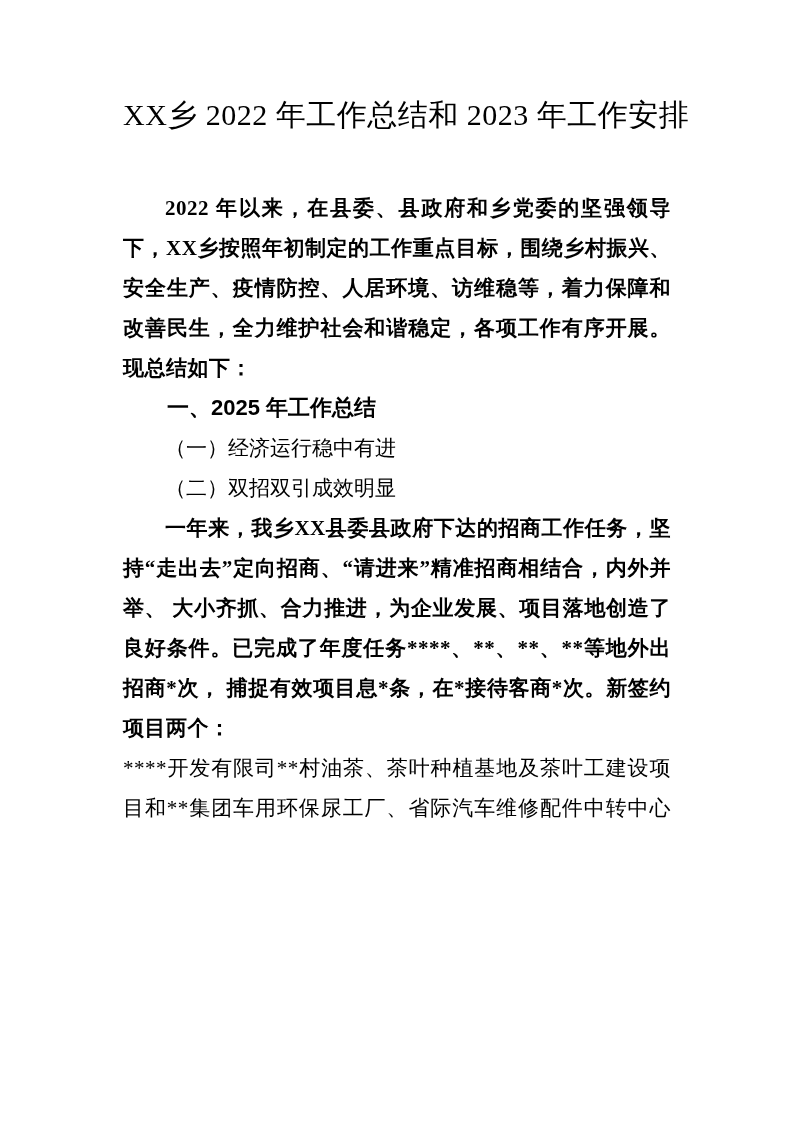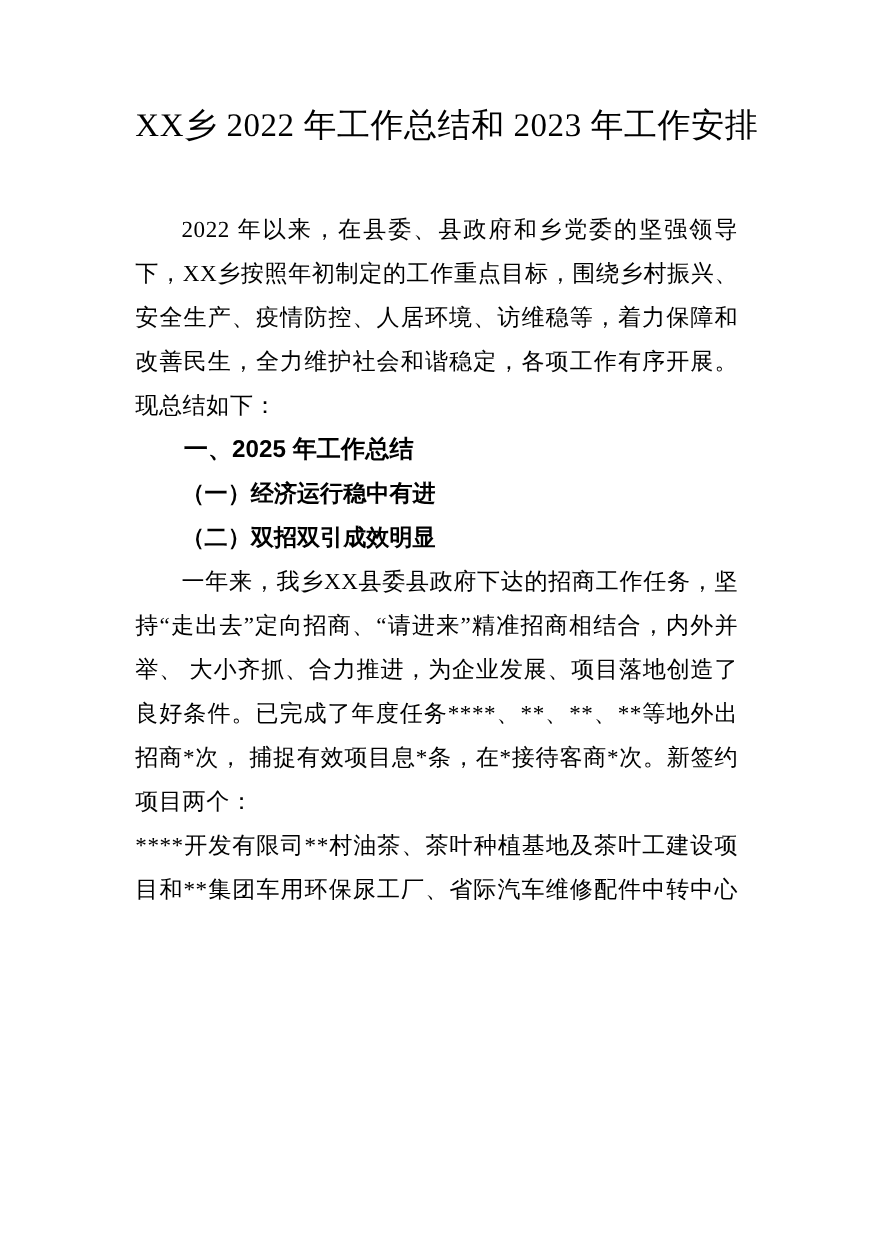--- a/index.html
+++ b/index.html
@@ -32,34 +32,35 @@
   }
   .para {
     margin: 0;
     font-size: 21px;
     line-height: 40px;
     text-align: justify;
     letter-spacing: 0.5px;
   }
   .indent {
     text-indent: 2em;
+    font-weight: bold;
   }
   .heading-1 {
     margin: 0;
     font-size: 22px;
     line-height: 40px;
     font-weight: 700;
     text-indent: 2em;
     font-family: "Liberation Sans", "DejaVu Sans", sans-serif;
   }
   .heading-2 {
     margin: 0;
     font-size: 21px;
     line-height: 40px;
-    font-weight: 700;
+    font-weight: 400;
     text-indent: 2em;
     font-family: "Liberation Serif", "DejaVu Serif", serif;
   }
 </style>
 </head>
 <body>
 
 <div class="page">
   <h1 class="doc-title">XX乡 2022 年工作总结和 2023 年工作安排</h1>
 

